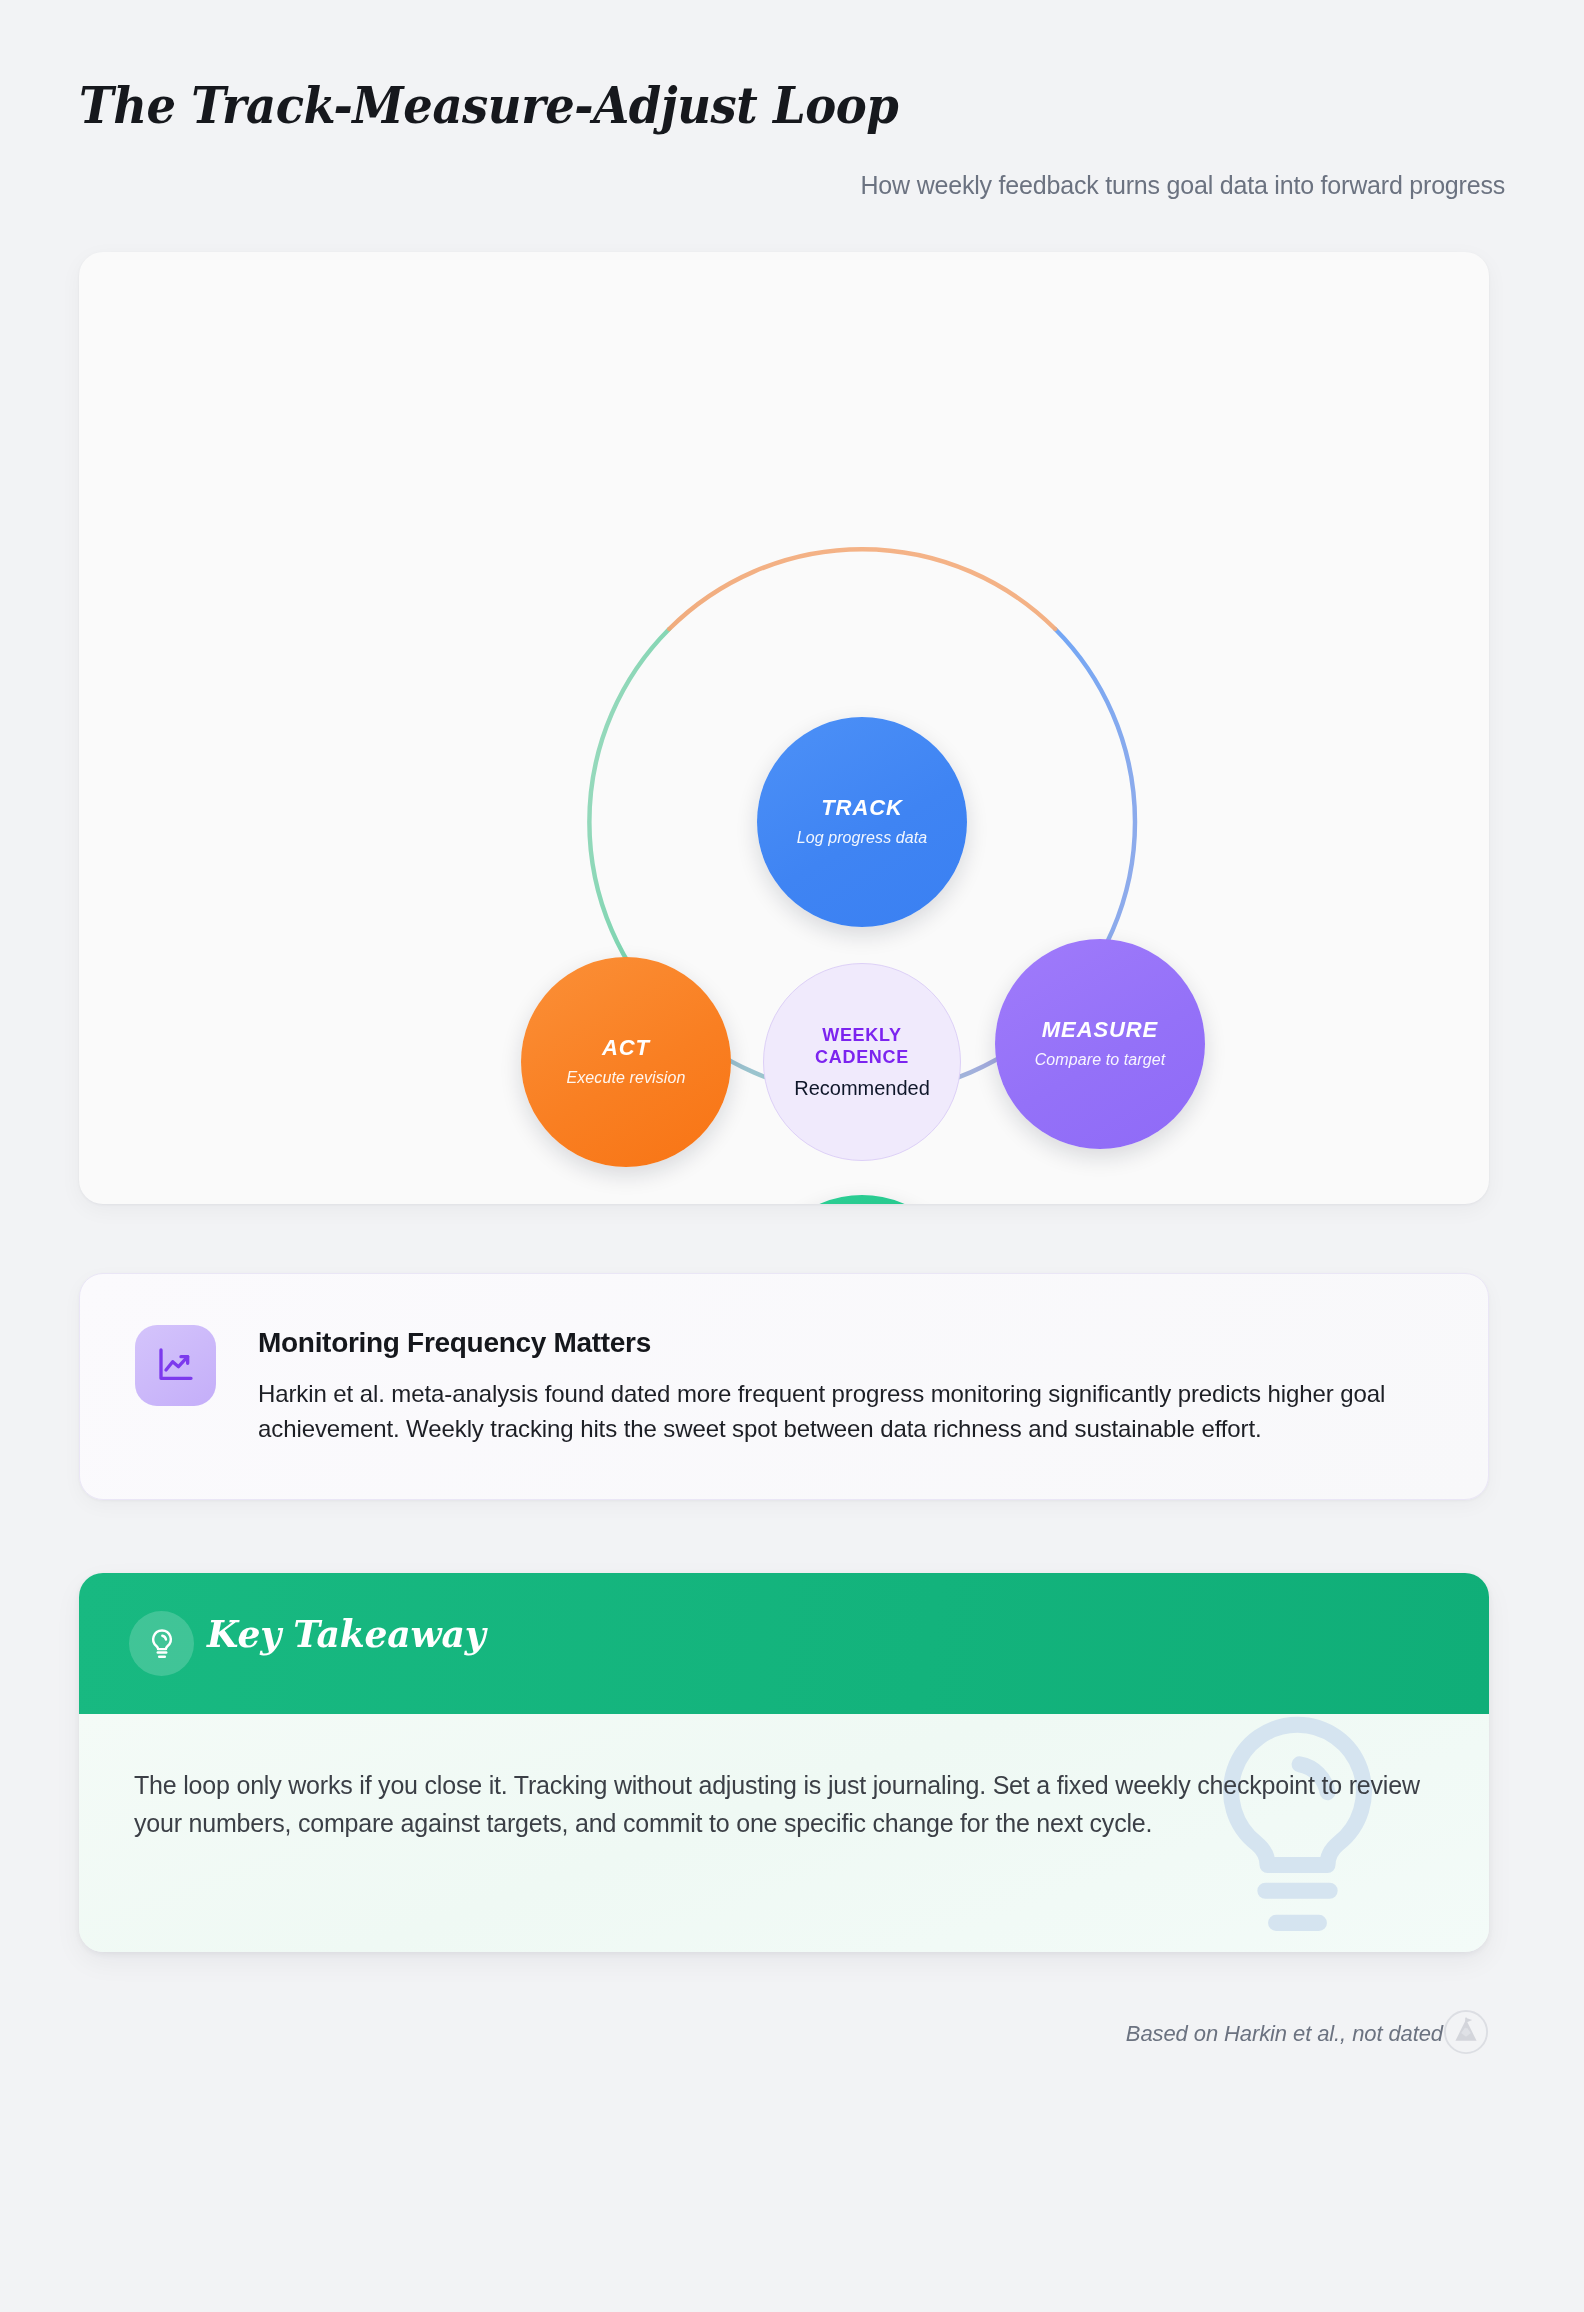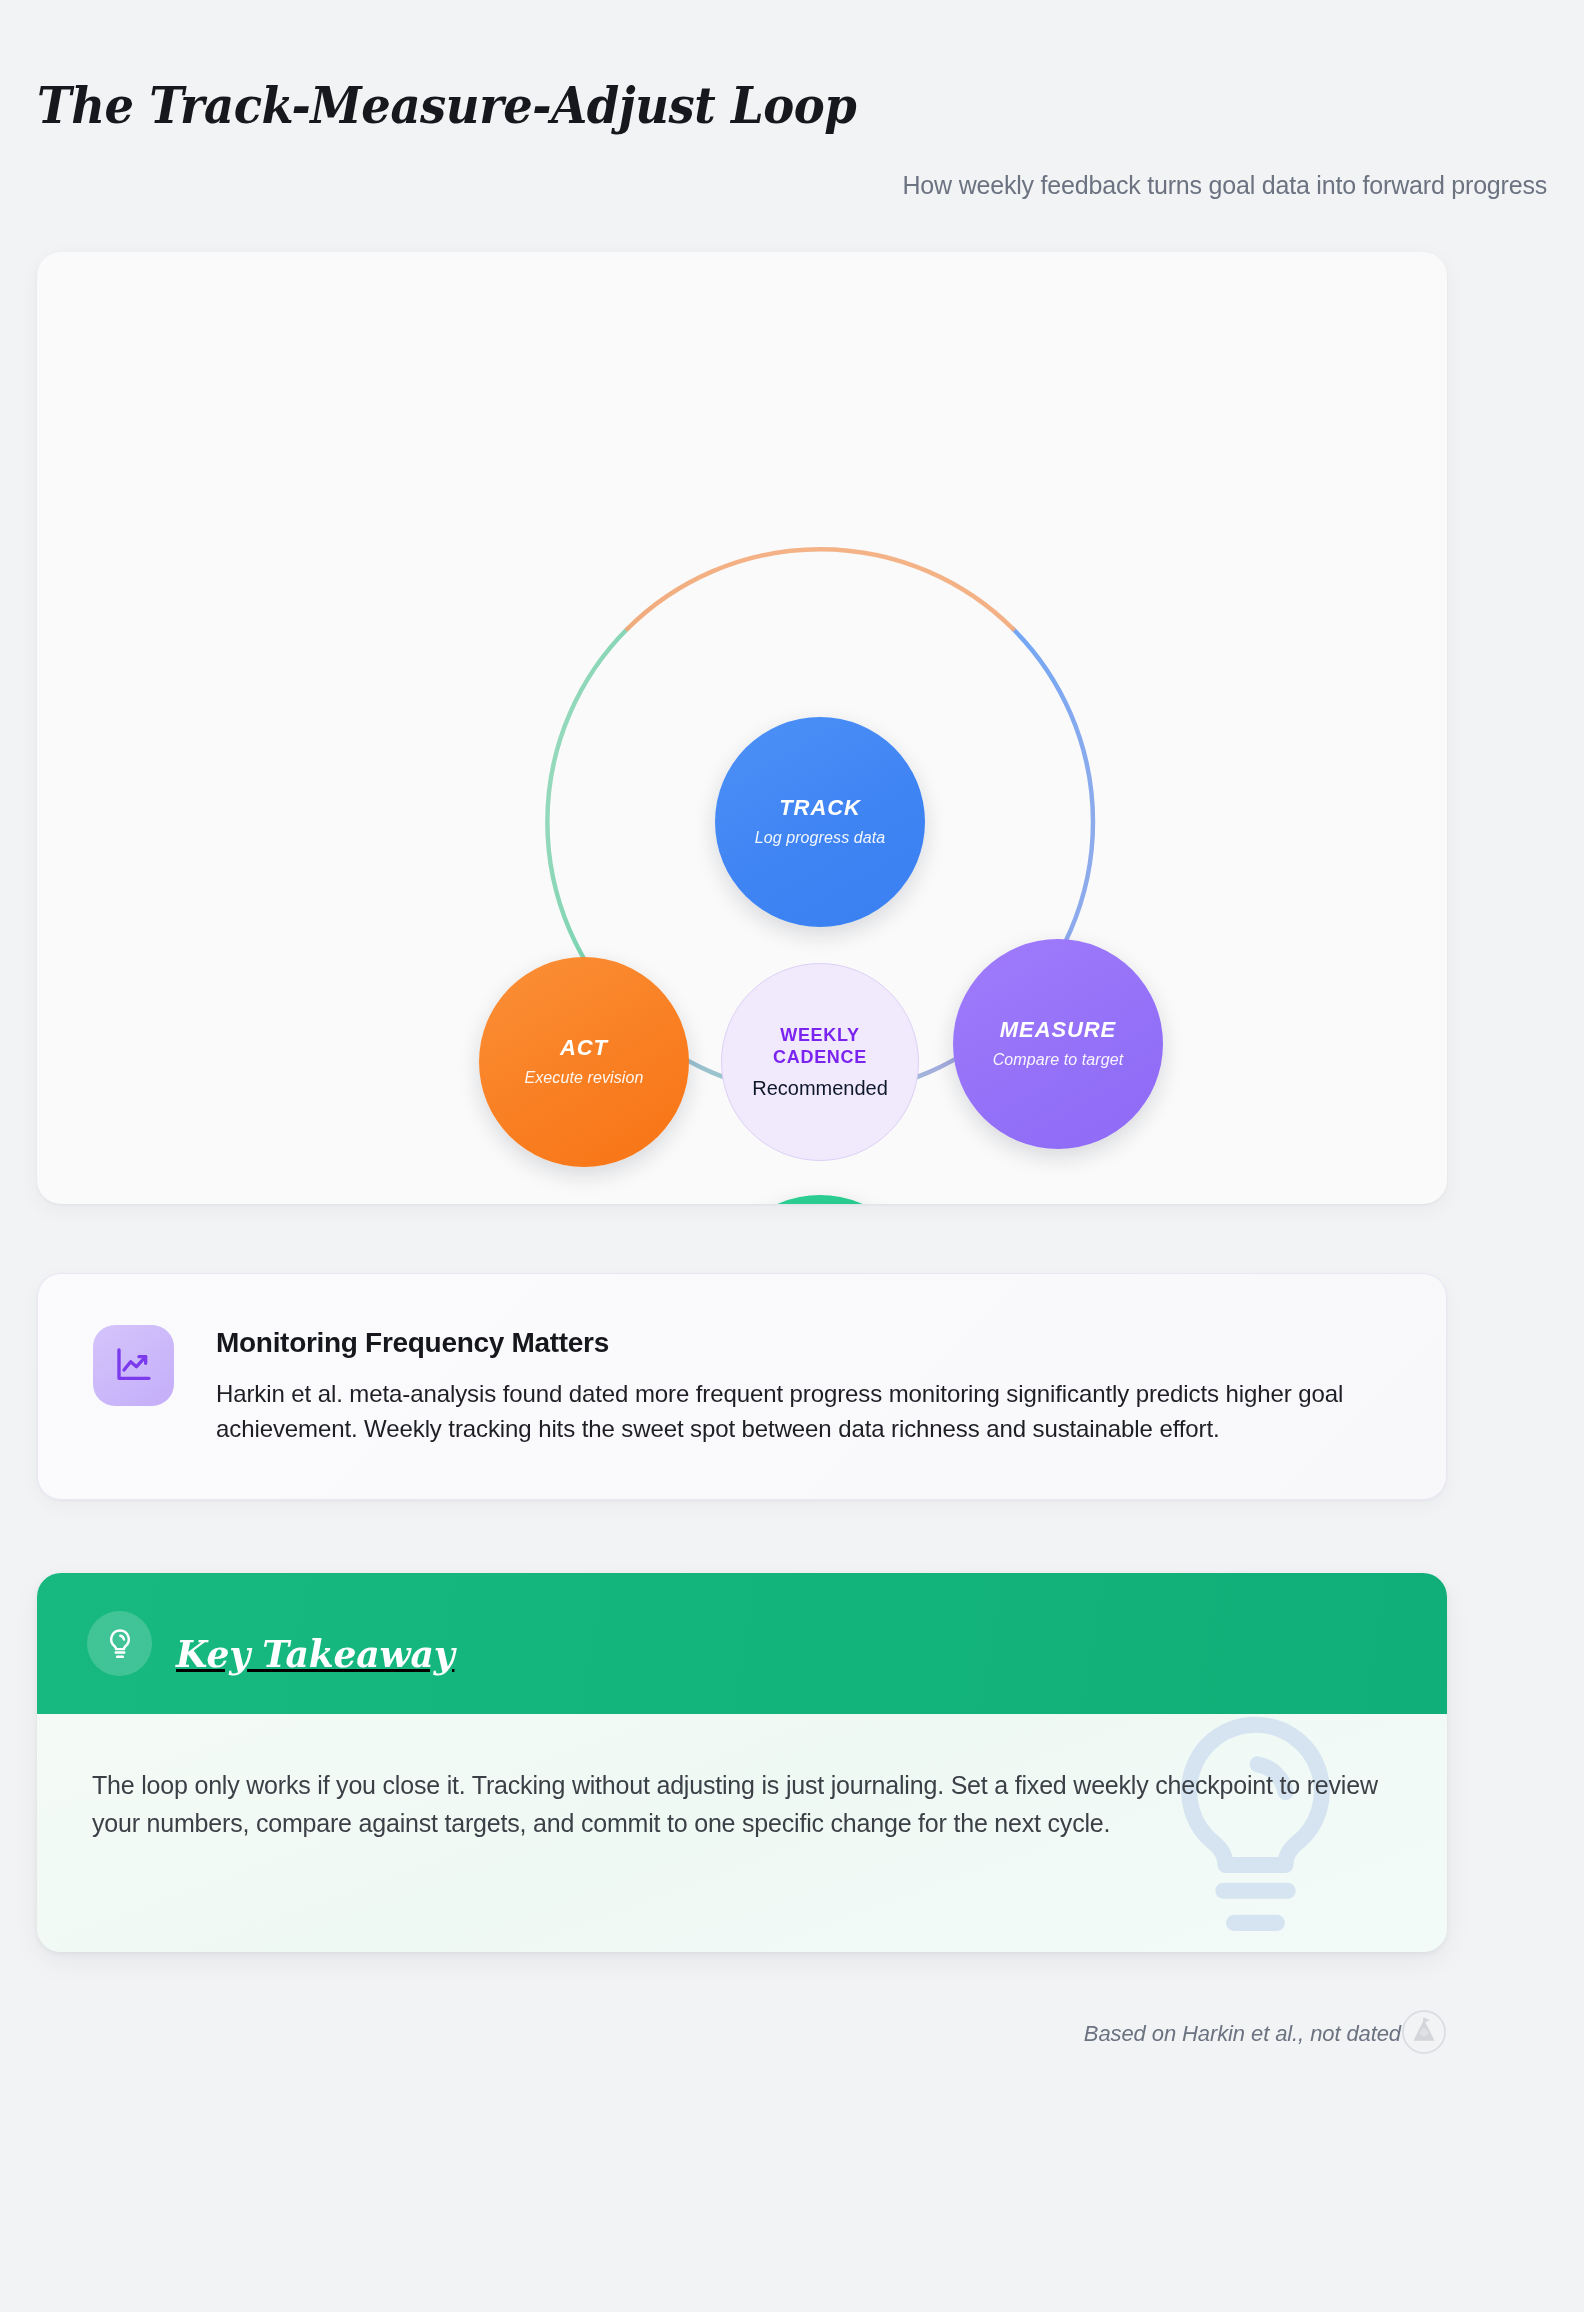--- a/index.html
+++ b/index.html
@@ -13,21 +13,21 @@
     background: #f2f3f5;
     font-family: "Liberation Sans", sans-serif;
     position: relative;
     overflow: hidden;
   }
 
   .page {
     position: relative;
     width: 1584px;
     height: 1945px;
-    padding: 0 37px;
+    padding: 0 79px;
   }
 
   
   .header { padding-top: 77px; }
 
   .page-title {
     font-family: "DejaVu Serif", "Liberation Serif", serif;
     font-style: italic;
     font-weight: 700;
     font-size: 50px;
@@ -196,23 +196,22 @@
     border-radius: 24px;
     overflow: hidden;
     box-shadow: 0 2px 6px rgba(16,24,40,0.06), 0 10px 28px rgba(16,24,40,0.05);
     position: relative;
   }
 
   .takeaway-header {
     background: linear-gradient(100deg, #18b981 0%, #13b37c 60%, #10ae78 100%);
     padding: 38px 55px 38px 50px;
     display: flex;
-    align-items: flex-end;
-    gap: 24px;
-    text-decoration: underline;
+    align-items: flex-start;
+    gap: 13px;
   }
 
   .takeaway-badge {
     width: 65px;
     height: 65px;
     border-radius: 50%;
     background: rgba(255,255,255,0.18);
     display: flex;
     align-items: center;
     justify-content: center;

